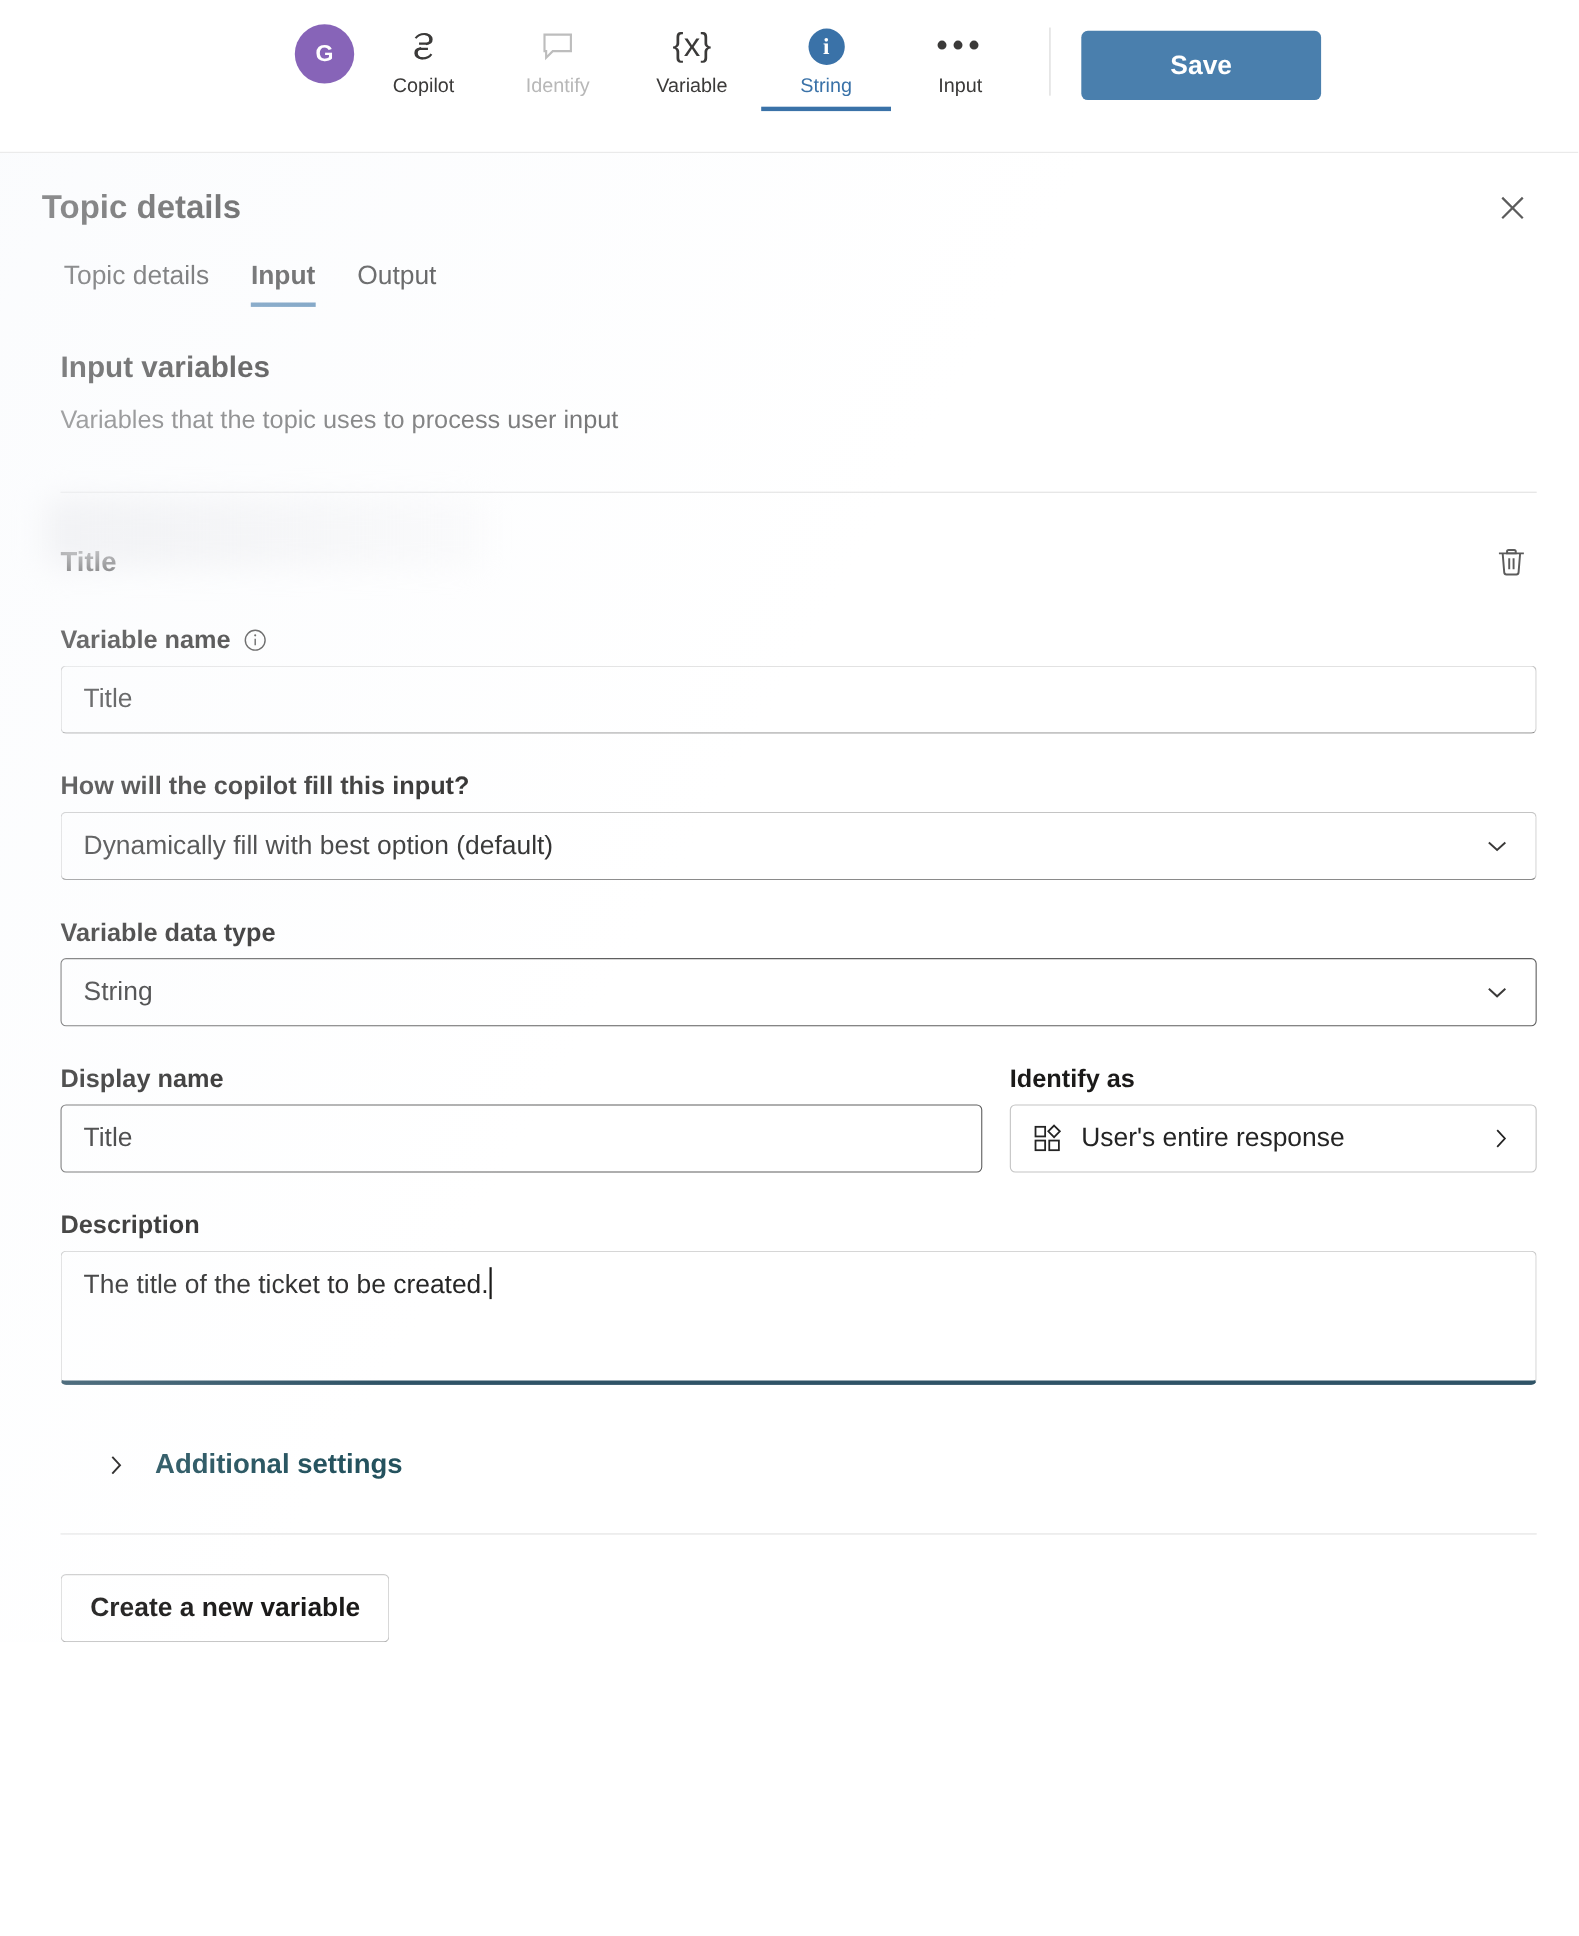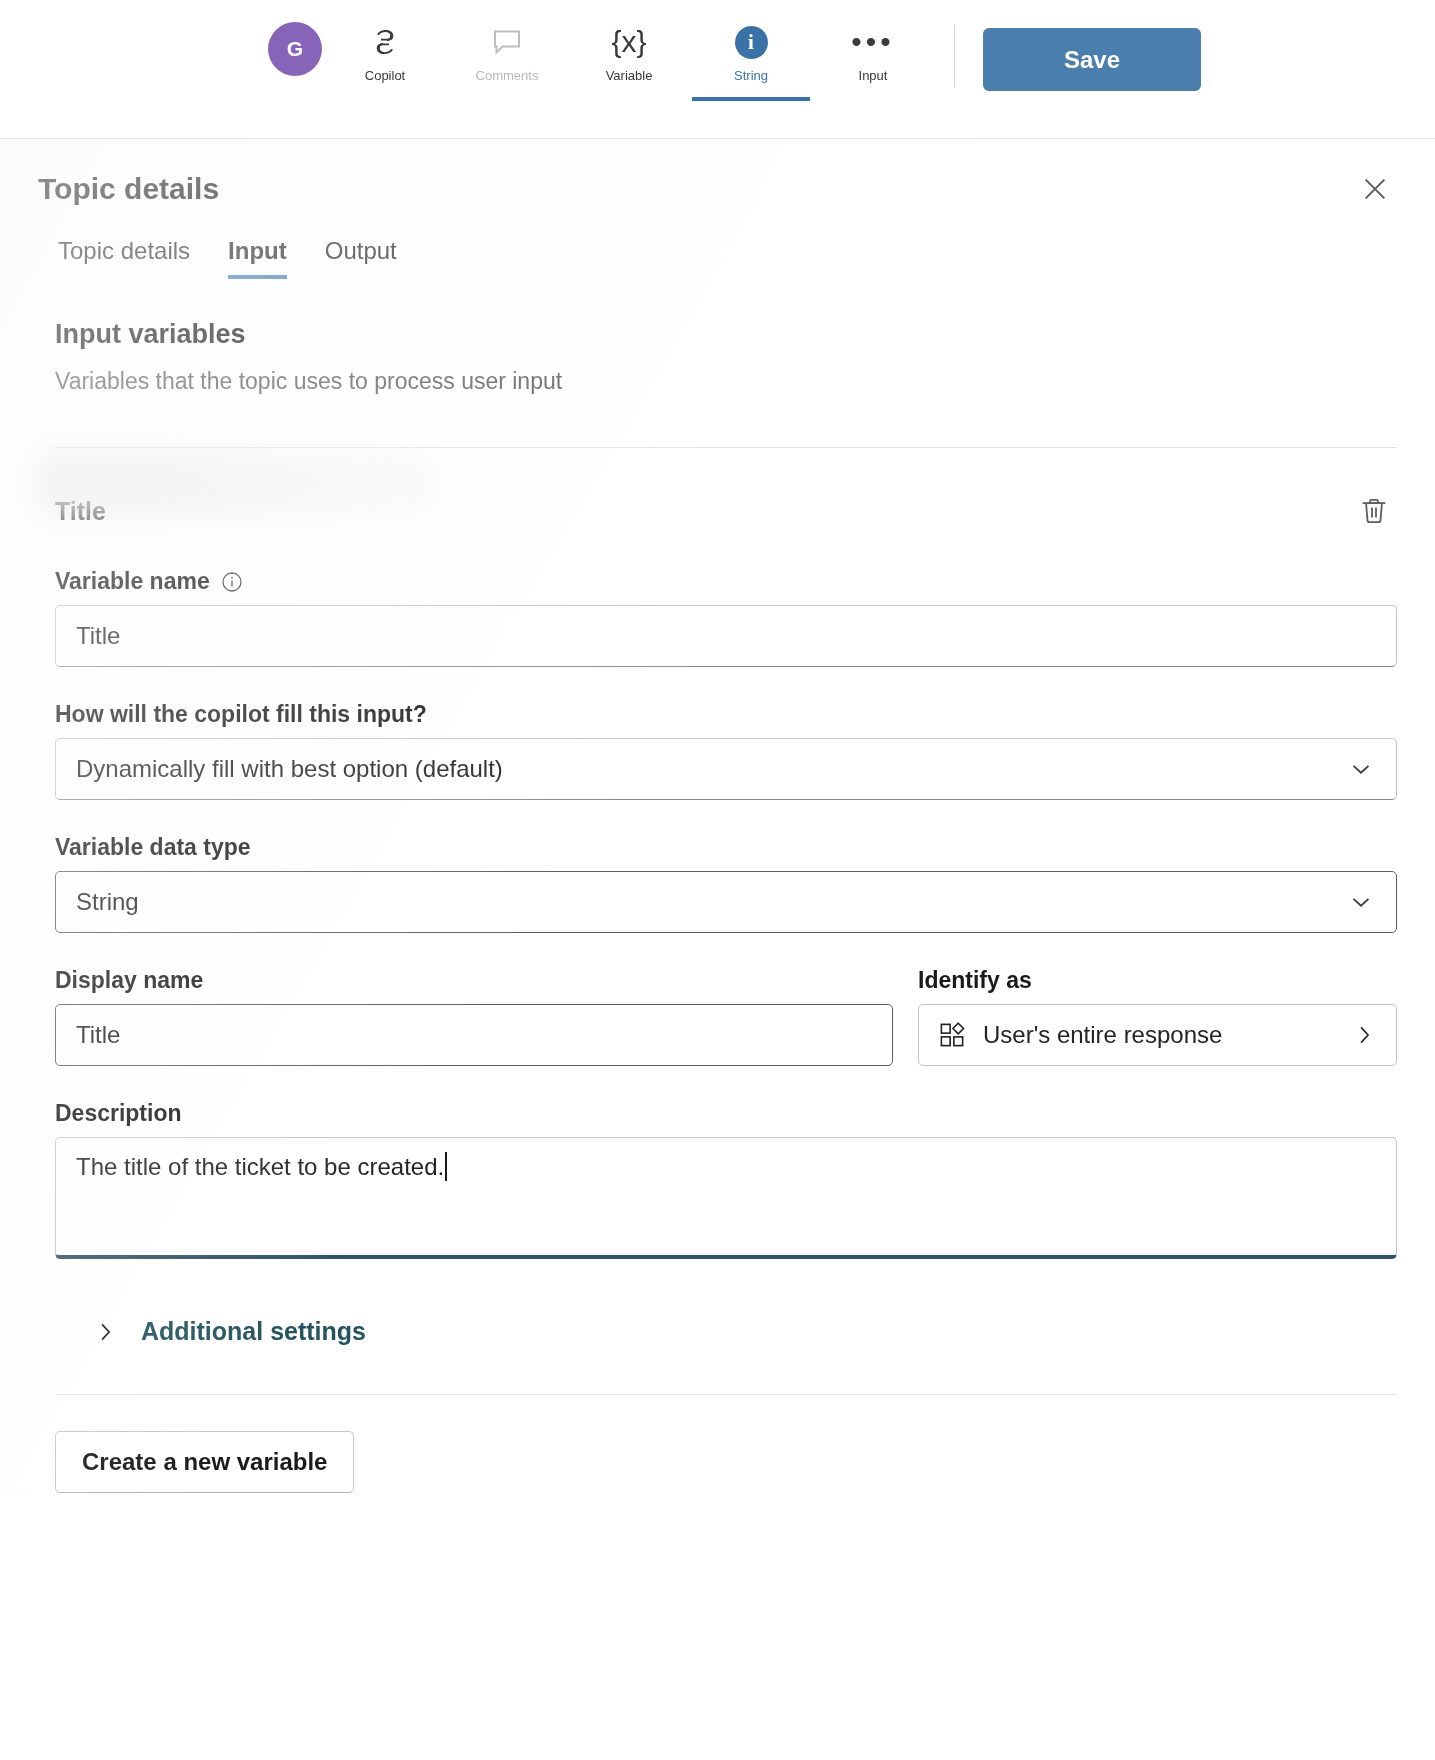--- a/index.html
+++ b/index.html
@@ -46,21 +46,21 @@
     cursor: pointer;
     margin-left: 4px;
   }
   .tb-item.wide { width: 150px; min-width: 150px; }
   .tb-icon {
     height: 40px;
     display: flex; align-items: center; justify-content: center;
   }
   .tb-label {
     margin-top: 6px;
-    font-size: 13px;
+    font-size: 18px;
     color: #3b3a39;
     white-space: nowrap;
   }
   .tb-item.disabled .tb-label { color: #b8b8b8; }
   .tb-item.active .tb-label { color: #3a72a8; }
   .tb-underline {
     position: absolute;
     left: 0; right: 0; bottom: 0;
     height: 4px;
     background: #3a72a8;
@@ -329,21 +329,21 @@
     </span>
     <span class="tb-label">Copilot</span>
   </div>
 
   <div class="tb-item disabled">
     <span class="tb-icon">
       <svg width="36" height="36" viewBox="0 0 24 24" fill="none" stroke="#bdbdbd" stroke-width="1.3">
         <path d="M4 5h16v10H9l-4 4v-4H4z"></path>
       </svg>
     </span>
-    <span class="tb-label">Comments</span>
+    <span class="tb-label">Identify</span>
   </div>
 
   <div class="tb-item">
     <span class="tb-icon" style="font-size:30px;color:#3b3a39;font-family:'Liberation Sans',sans-serif;">{x}</span>
     <span class="tb-label">Variable</span>
   </div>
 
 
   <div class="tb-item active">
     <span class="tb-icon">

